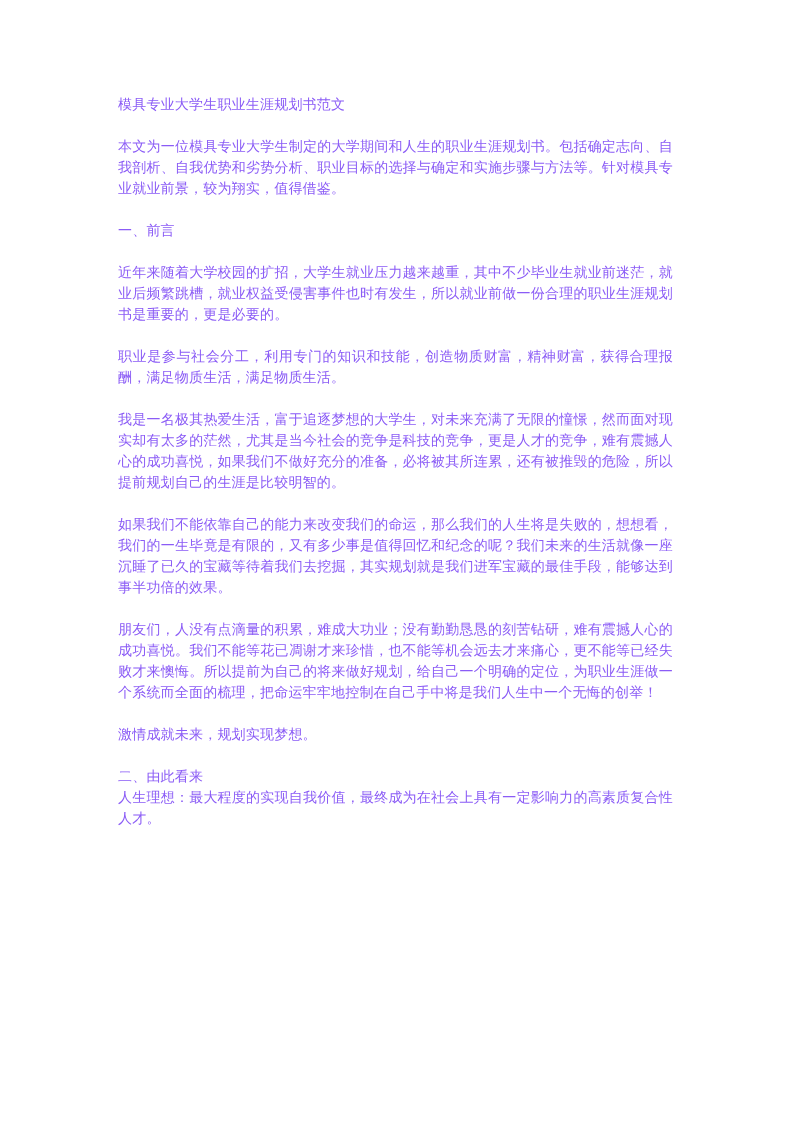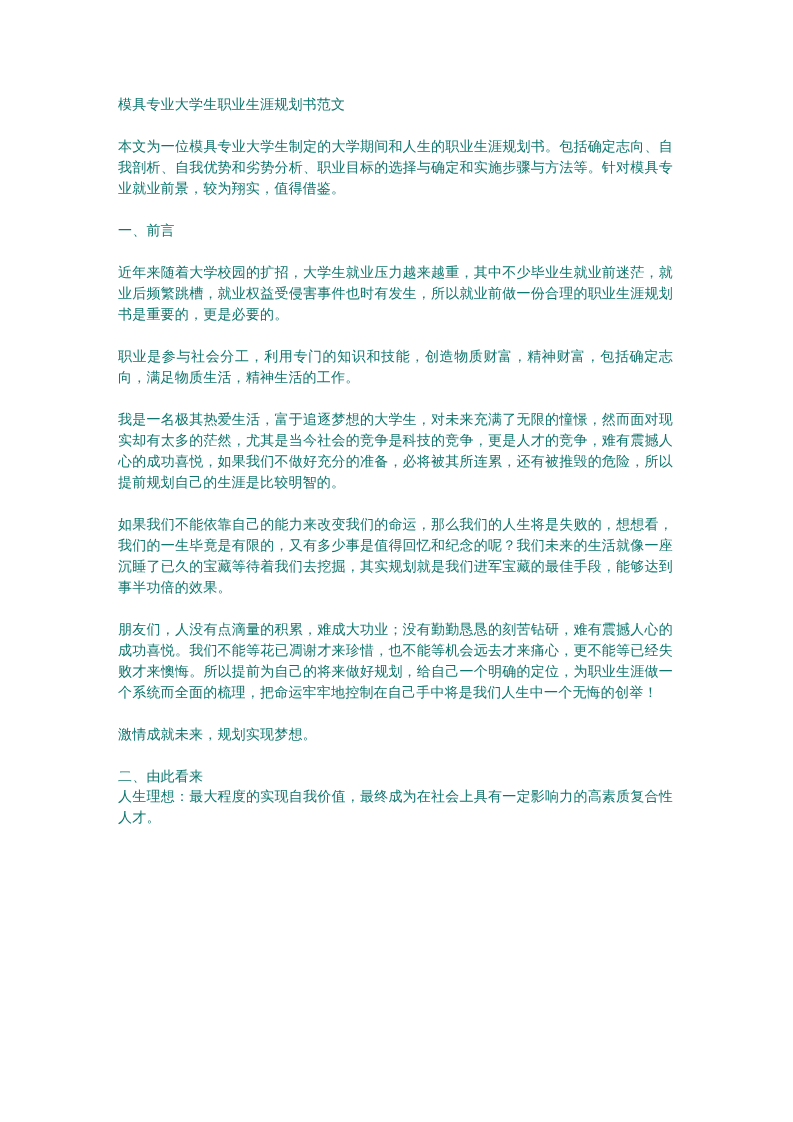--- a/index.html
+++ b/index.html
@@ -14,56 +14,55 @@
     margin: 0 auto;
     background: #ffffff;
     box-sizing: border-box;
     padding: 94px 120px 40px 118px;
     overflow: hidden;
   }
   .doc {
     font-family: "Liberation Serif", "DejaVu Serif", serif;
     font-size: 14px;
     line-height: 21px;
-    color: #0f766e;
+    color: #8b5cf6;
   }
   .doc p.block {
     margin: 21px 0 0 0;
     padding: 0;
     text-align: justify;
     text-justify: inter-character;
     letter-spacing: 0.2px;
   }
   .doc p.block:first-child {
     margin-top: 0;
   }
   .doc p.block.tight {
     margin-top: 0;
-    font-family: Liberation Mono, monospace;
   }
   .doc p.block.indent {
     text-indent: 28px;
   }
   
   .doc p.title,
   .doc p.heading {
     font-weight: normal;
     text-align: left;
   }
 </style>
 </head>
 <body>
 
 <div class="page">
   <div class="doc" id="doc">
       <p class="block title">模具专业大学生职业生涯规划书范文</p>
       <p class="block para">本文为一位模具专业大学生制定的大学期间和人生的职业生涯规划书。包括确定志向、自我剖析、自我优势和劣势分析、职业目标的选择与确定和实施步骤与方法等。针对模具专业就业前景，较为翔实，值得借鉴。</p>
       <p class="block heading">一、前言</p>
       <p class="block para">近年来随着大学校园的扩招，大学生就业压力越来越重，其中不少毕业生就业前迷茫，就业后频繁跳槽，就业权益受侵害事件也时有发生，所以就业前做一份合理的职业生涯规划书是重要的，更是必要的。</p>
-      <p class="block para">职业是参与社会分工，利用专门的知识和技能，创造物质财富，精神财富，包括确定志向，满足物质生活，精神生活的工作。</p>
+      <p class="block para">职业是参与社会分工，利用专门的知识和技能，创造物质财富，精神财富，获得合理报酬，满足物质生活，满足物质生活。</p>
       <p class="block para">我是一名极其热爱生活，富于追逐梦想的大学生，对未来充满了无限的憧憬，然而面对现实却有太多的茫然，尤其是当今社会的竞争是科技的竞争，更是人才的竞争，难有震撼人心的成功喜悦，如果我们不做好充分的准备，必将被其所连累，还有被推毁的危险，所以提前规划自己的生涯是比较明智的。</p>
       <p class="block para">如果我们不能依靠自己的能力来改变我们的命运，那么我们的人生将是失败的，想想看，我们的一生毕竟是有限的，又有多少事是值得回忆和纪念的呢？我们未来的生活就像一座沉睡了已久的宝藏等待着我们去挖掘，其实规划就是我们进军宝藏的最佳手段，能够达到事半功倍的效果。</p>
       <p class="block para">朋友们，人没有点滴量的积累，难成大功业；没有勤勤恳恳的刻苦钻研，难有震撼人心的成功喜悦。我们不能等花已凋谢才来珍惜，也不能等机会远去才来痛心，更不能等已经失败才来懊悔。所以提前为自己的将来做好规划，给自己一个明确的定位，为职业生涯做一个系统而全面的梳理，把命运牢牢地控制在自己手中将是我们人生中一个无悔的创举！</p>
       <p class="block para">激情成就未来，规划实现梦想。</p>
       <p class="block heading">二、由此看来</p>
       <p class="block para tight">人生理想：最大程度的实现自我价值，最终成为在社会上具有一定影响力的高素质复合性人才。</p>
     </div>
 </div>
 
 </body></html>

